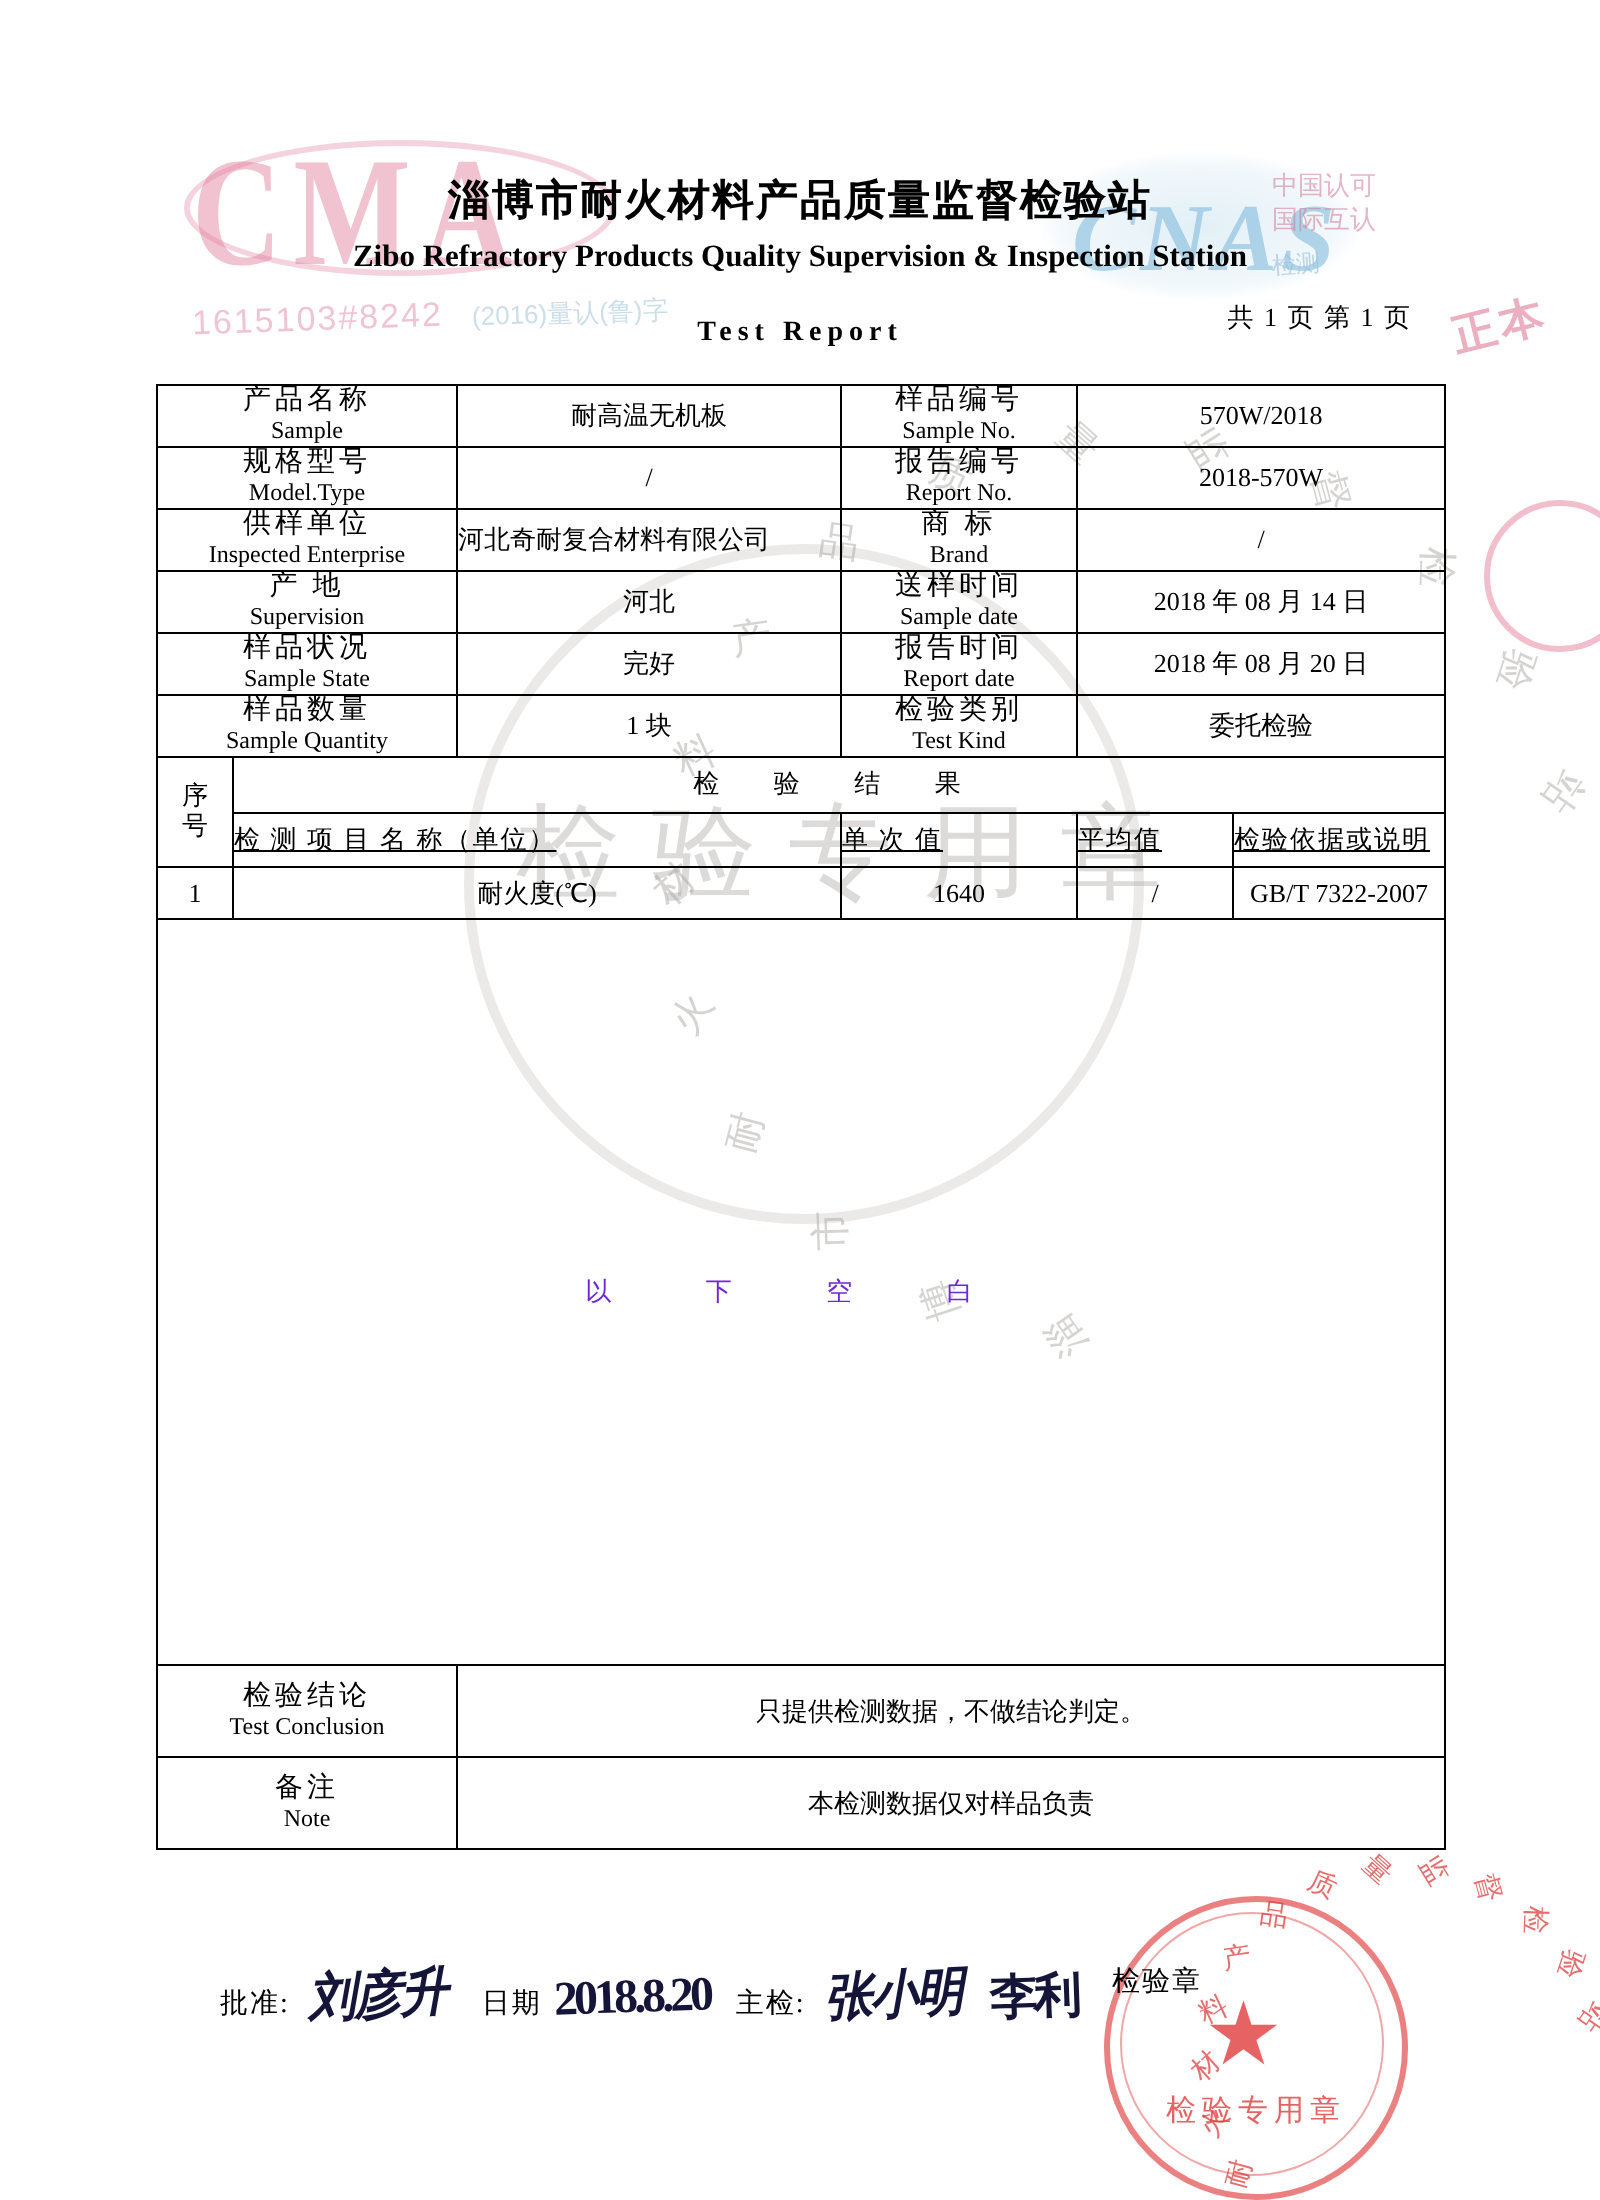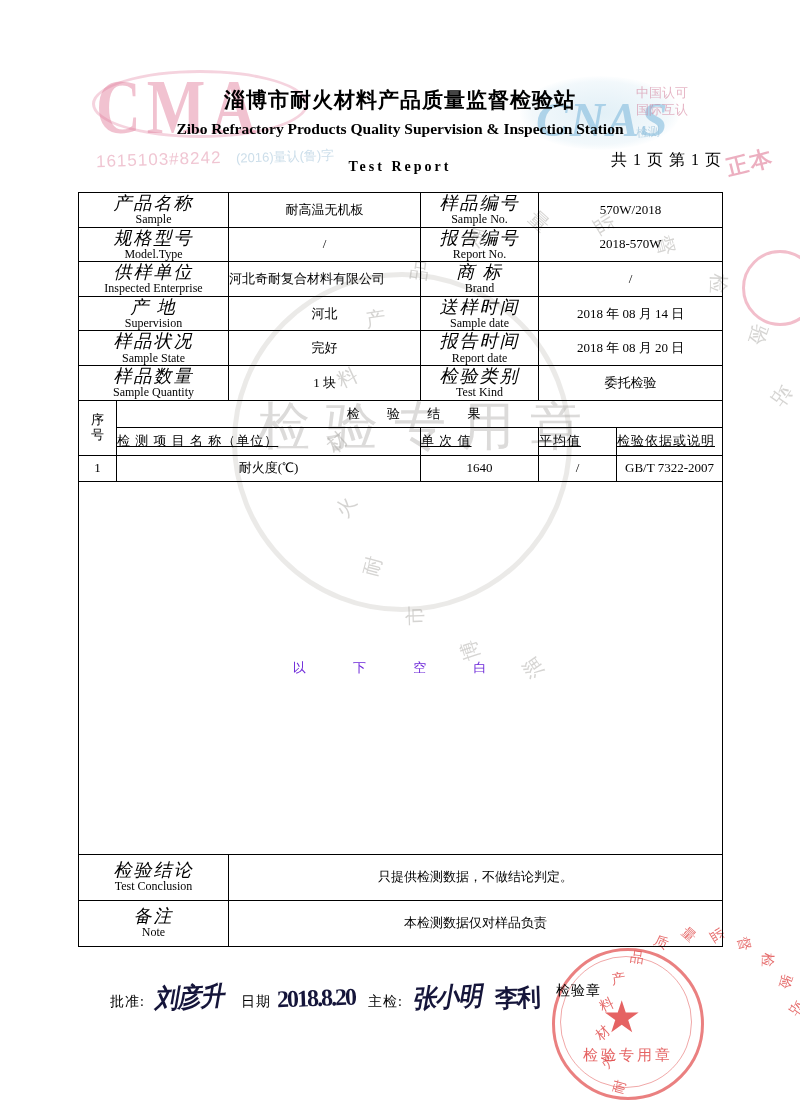--- a/index.html
+++ b/index.html
@@ -207,23 +207,23 @@
     font-family: "Liberation Serif", serif;
   }
   .hdr-title-en {
     font-size: 14px;
     font-weight: bold;
     letter-spacing: 3px;
     margin-top: 21px;
   }
   .hdr-pages {
     position: absolute;
-    right: 78px;
+    right: 94px;
     top: 64px;
-    font-size: 16px;
+    font-size: 13px;
     letter-spacing: 1px;
   }
 
   
   table.main {
     position: absolute;
     left: 78px;
     top: 192px;
     width: 644px;
     border-collapse: collapse;
@@ -234,24 +234,23 @@
     padding: 0;
     vertical-align: middle;
     font-size: 13px;
   }
   .lbl {
     text-align: center;
     line-height: 1.12;
     padding: 3px 2px;
   }
   .lbl .cn {
-    font-size: 18px;
+    font-size: 14px;
     letter-spacing: 2px;
     display: block;
-    font-style: italic;
   }
   .lbl .en {
     font-size: 12px;
     display: block;
     font-family: "Liberation Serif", serif;
   }
   .val {
     text-align: center;
     font-size: 13px;
     padding: 4px 6px;

